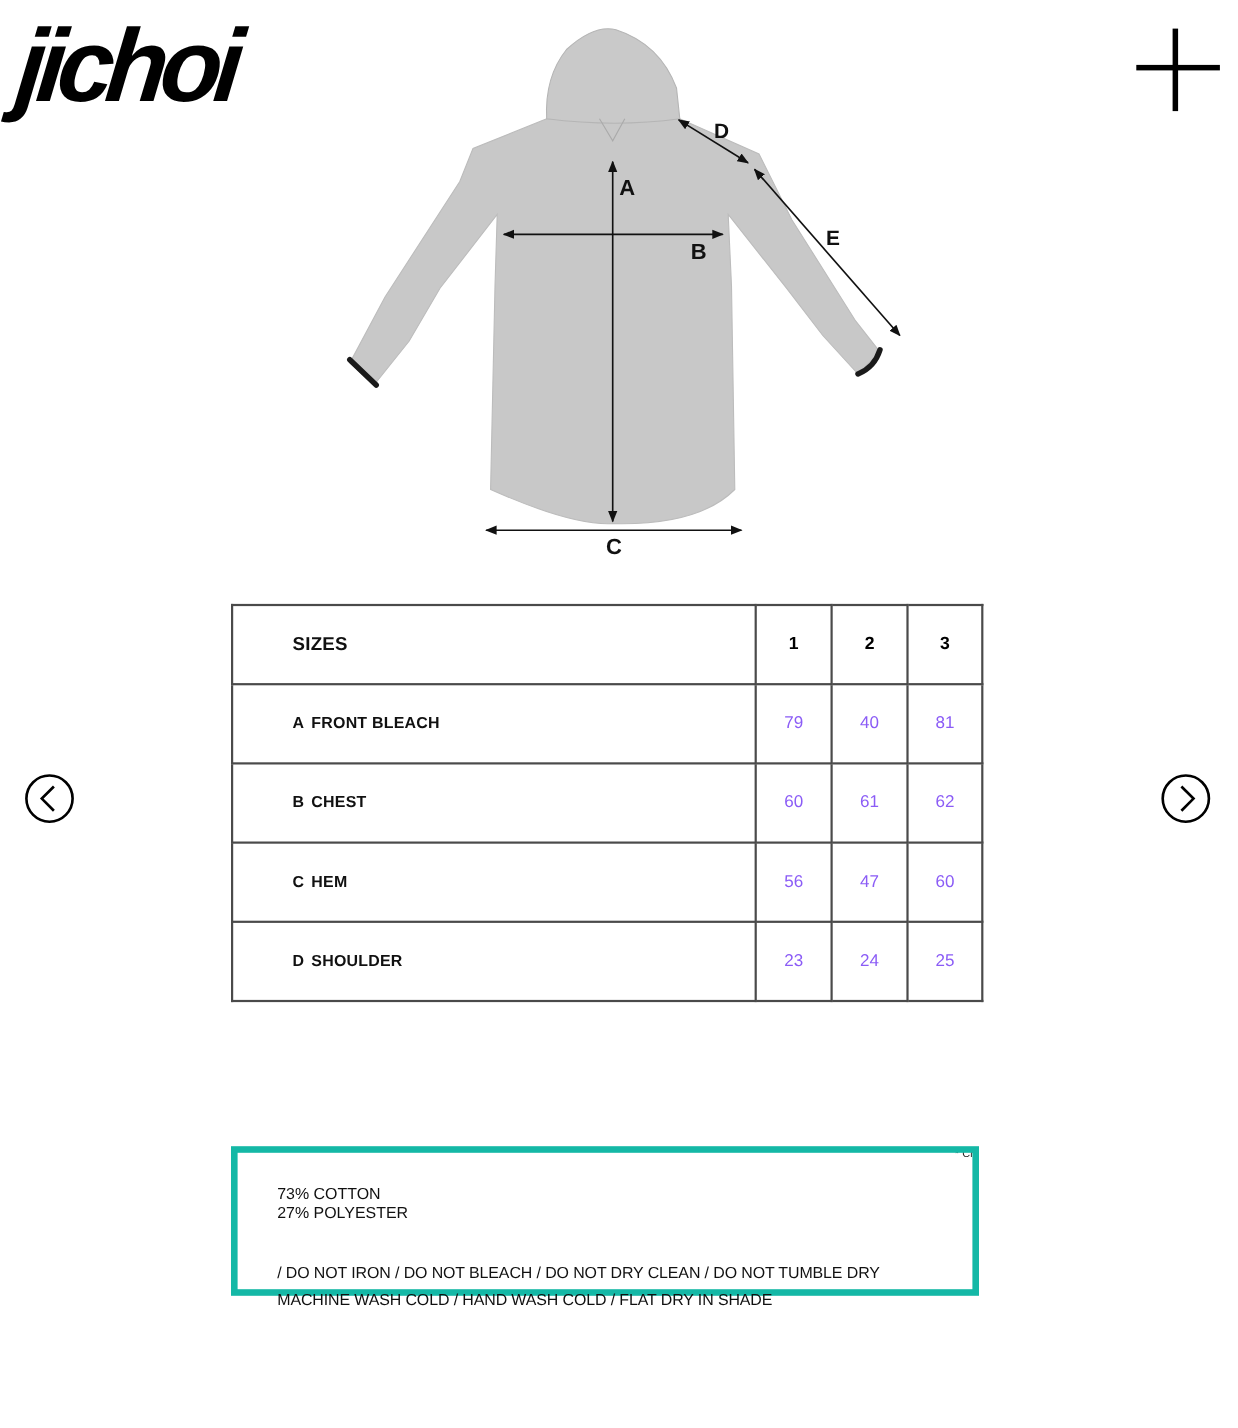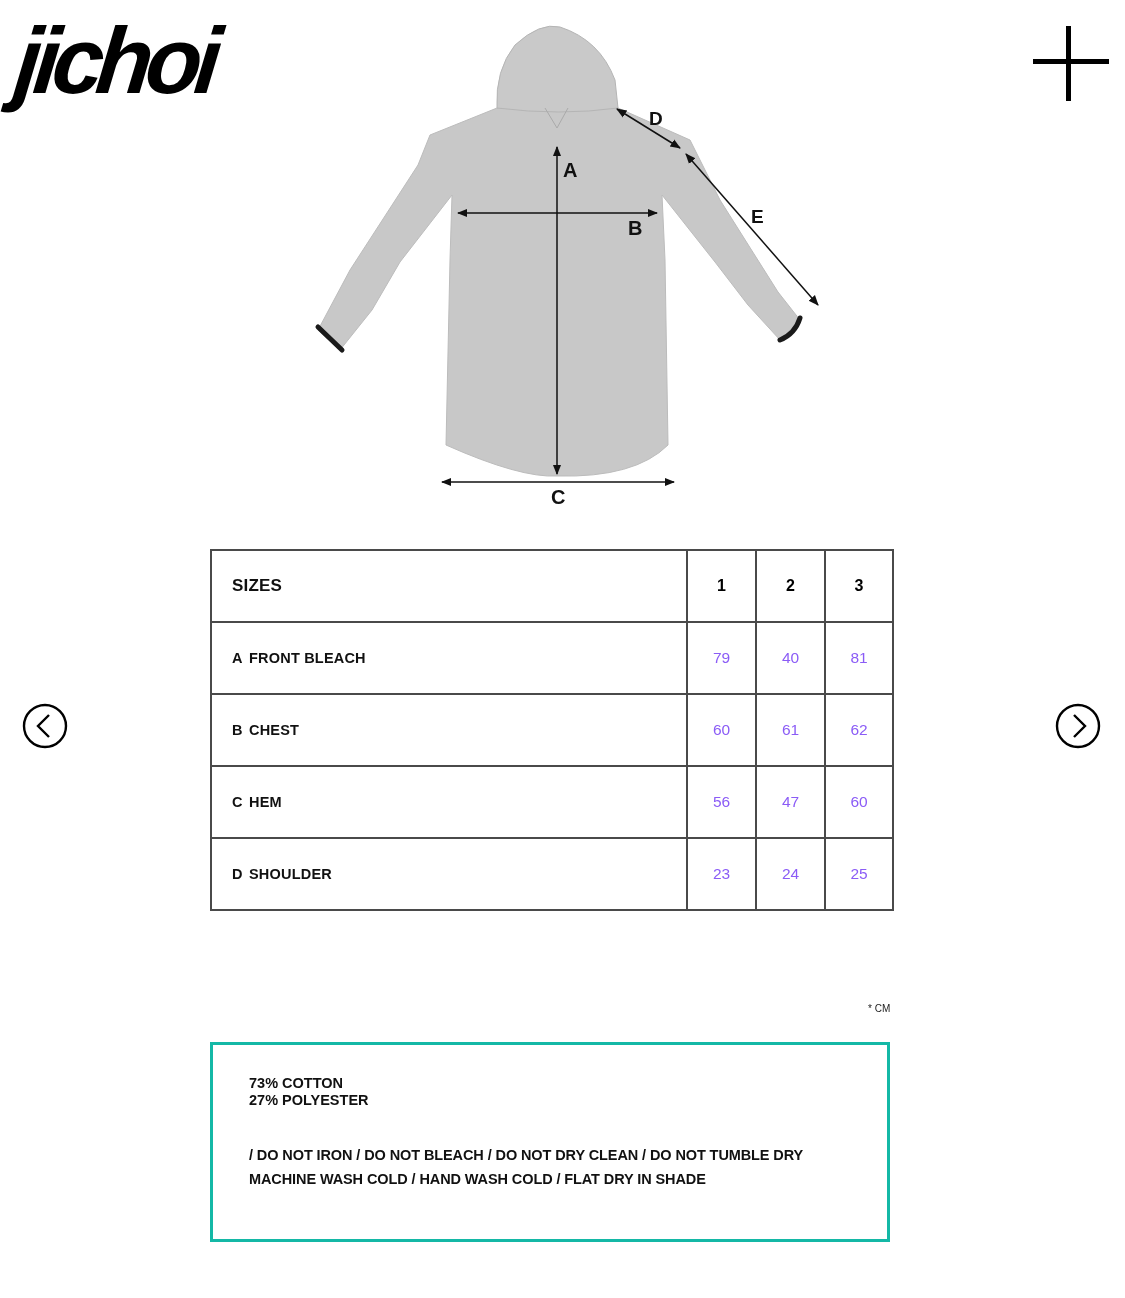--- a/index.html
+++ b/index.html
@@ -28,31 +28,31 @@
   .diagram { position: absolute; left: 300px; top: 15px; width: 530px; height: 500px; }
 
   .size-table {
     position: absolute; left: 210px; top: 549px; width: 682px;
     border-collapse: collapse; table-layout: fixed;
   }
   .size-table td {
     border: 2px solid #4a4a4a; height: 70px; padding: 0;
     font-size: 15px;
   }
-  .size-table td.label { padding-left: 20px; font-weight: bold; font-size: 14.5px; letter-spacing: 0.2px; }
+  .size-table td.label { padding-left: 54px; font-weight: bold; font-size: 14.5px; letter-spacing: 0.2px; }
   .size-table td.label.head { font-size: 17px; }
   .size-table td.num { text-align: center; font-size: 15.5px; color: #8b5cf6; }
   .size-table td.num.head { font-weight: bold; font-size: 16px; color: #000; }
   .size-table .letter { display: inline-block; width: 17px; }
 
-  .unit-note { position: absolute; left: 868px; top: 1003px; font-size: 10px; color: #222; }
+  .unit-note { position: absolute; left: 868px; top: 1044px; font-size: 10px; color: #222; }
 
   .care-box {
-    position: absolute; left: 210px; top: 1042px; width: 680px; height: 200px;
-    border: 3px solid #14b8a6; box-sizing: border-box; font-weight: bold;
+    position: absolute; left: 210px; top: 1042px; width: 680px; height: 136px;
+    border: 6px solid #14b8a6; box-sizing: border-box;
   }
   .care-box .comp { position: absolute; left: 36px; top: 30px; font-size: 14.5px; line-height: 17px; color: #111; }
   .care-box .wash { position: absolute; left: 36px; top: 98px; font-size: 14.5px; line-height: 24px; color: #111; white-space: nowrap; letter-spacing: -0.1px; }
 </style>
 </head>
 <body>
 
 <div class="logo">jichoi</div>
 
 <div class="plus-btn">

